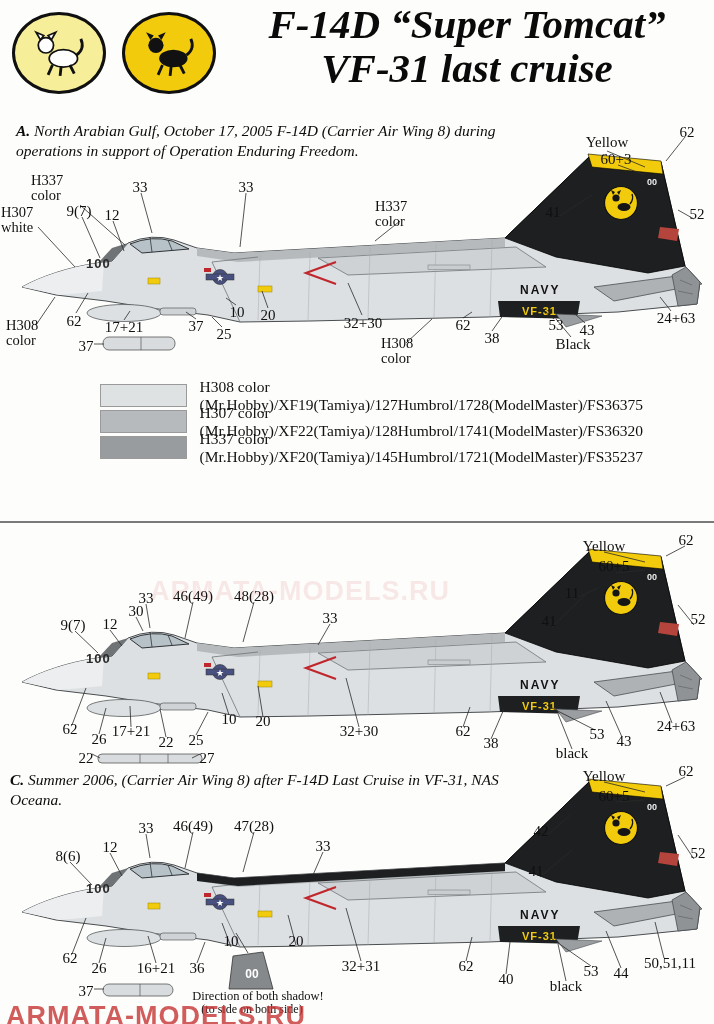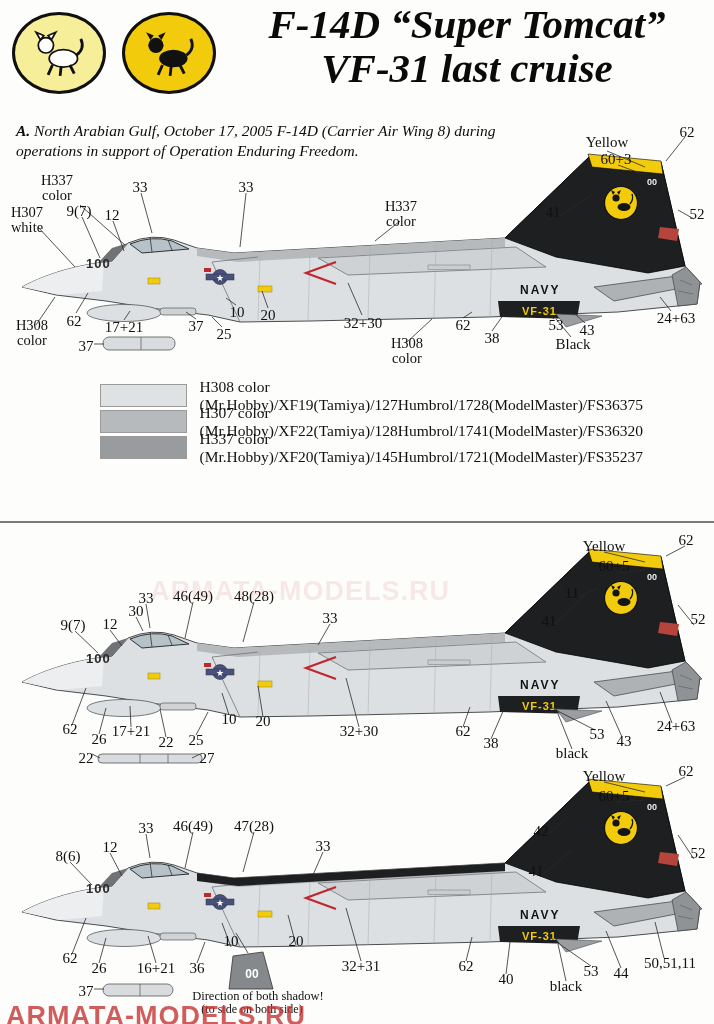--- a/index.html
+++ b/index.html
@@ -12,21 +12,21 @@
   .badge2{left:122px;background:#f2cb0c;}
   .title{position:absolute;left:226px;top:2px;width:482px;text-align:center;font-weight:bold;font-style:italic;color:#0a0a0a;}
   .t1{font-size:41px;line-height:1.08;}
   .t2{font-size:41px;line-height:1.12;}
   
   .section{position:absolute;left:0;width:714px;}
   svg.diagram{position:absolute;left:0;top:0;z-index:1;}
   .desc{position:absolute;z-index:4;font-style:italic;font-size:15.5px;line-height:1.28;color:#0c0c0c;margin:0;}
   .desc b{font-weight:bold;}
   .co{position:absolute;transform:translate(-50%,-50%);font-size:15px;color:#101010;white-space:nowrap;z-index:5;}
-  .wrap{white-space:normal;width:52px;text-align:center;line-height:1.05;font-size:14.5px;}
+  .wrap{white-space:normal;width:52px;line-height:1.05;font-size:14.5px;}
   .note{font-size:12.5px;}
   .note2{font-size:12px;}
   
   .legend{position:absolute;top:384px;left:100px;z-index:3;}
   .lrow{display:flex;align-items:center;margin-bottom:3px;height:23px;}
   .swatch{width:88px;height:23px;border:1px solid #9a9a9a;box-sizing:border-box;}
   .ltext{margin-left:12px;font-size:15.5px;}
   .product{position:absolute;top:468px;right:10px;font-size:16.5px;z-index:3;}
   .divider{position:absolute;top:521px;left:0;width:714px;border:0;border-top:2px solid #7a7a7a;margin:0;z-index:2;}
   
@@ -243,20 +243,24 @@
       <g>
         <rect x="103" y="219" width="70" height="12" rx="6" fill="#d9dcde" stroke="#555" stroke-width="0.8"></rect>
         <path d="M140 219 L140 231" stroke="#555" stroke-width="0.7"></path>
       </g>
       <g>
         <path d="M233 191 L263 187 L273 224 L229 224 Z" fill="#85898c" stroke="#333" stroke-width="0.8"></path>
         <text class="mk-shadow" x="252" y="213" text-anchor="middle">00</text>
       </g>
       <path class="leaders" d="M604 17 L645 27 M685 12 L666 21 M616 37 L645 35 M545 72 L570 50 M694 94 L678 70 M146 69 L150 93 M193 67 L185 103 M254 67 L243 107 M323 87 L313 110 M70 97 L92 120 M110 88 L122 111 M540 112 L572 85 M72 189 L86 153 M99 198 L106 173 M156 198 L148 171 M197 198 L205 177 M231 182 L222 158 M296 180 L288 150 M361 196 L346 143 M466 196 L472 172 M506 209 L510 177 M591 201 L548 171 M621 203 L606 166 M566 216 L558 179 M664 193 L655 157 M94 224 L104 224 M248 188 L236 168"></path>
     </svg>
+    <p class="desc" style="left:10px;top:5px;width:500px;">
+      <b>C.</b>
+      <span>Summer 2006, (Carrier Air Wing 8) after F-14D Last Cruise in VF-31, NAS Oceana.</span>
+    </p>
     <div class="co" style="left:604px;top:11px">Yellow</div>
     <div class="co" style="left:686px;top:6px">62</div>
     <div class="co" style="left:614px;top:31px">60+5</div>
     <div class="co" style="left:541px;top:66px">42</div>
     <div class="co" style="left:698px;top:88px">52</div>
     <div class="co" style="left:146px;top:63px">33</div>
     <div class="co" style="left:193px;top:61px">46(49)</div>
     <div class="co" style="left:254px;top:61px">47(28)</div>
     <div class="co" style="left:323px;top:81px">33</div>
     <div class="co" style="left:68px;top:91px">8(6)</div>

